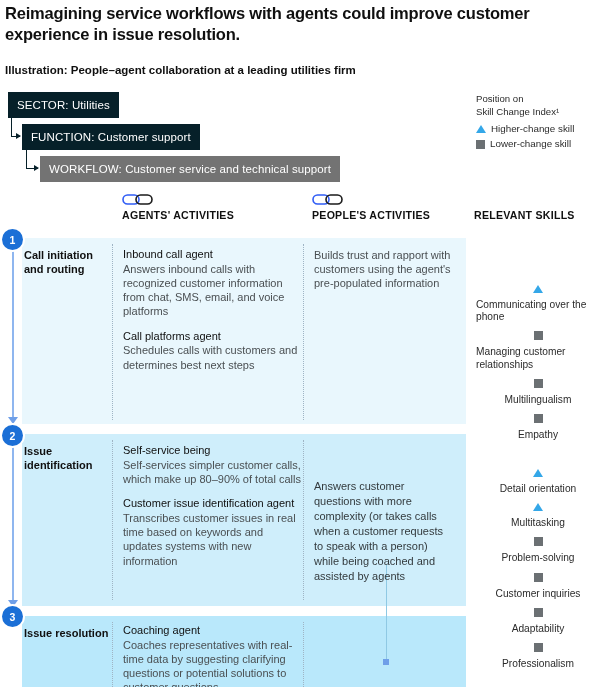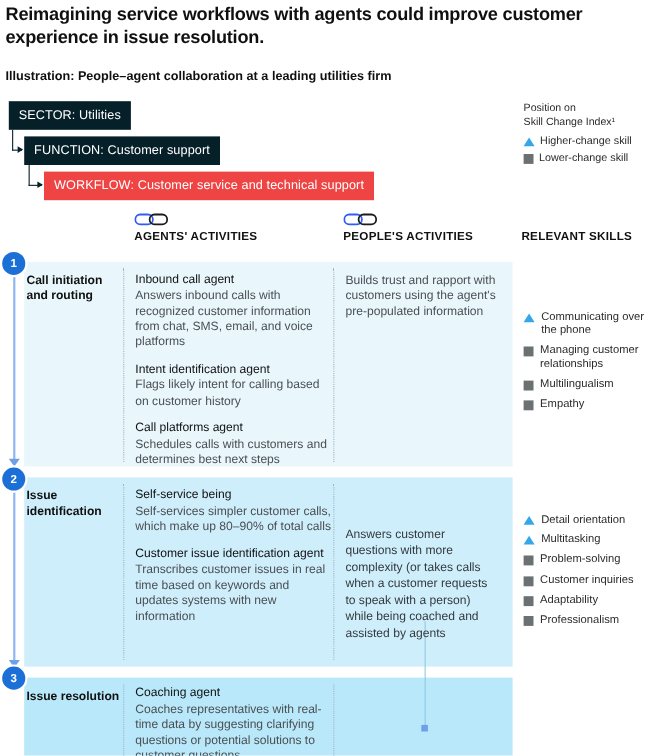--- a/index.html
+++ b/index.html
@@ -23,21 +23,21 @@
     font-size: 11.5px; font-weight: 700; line-height: 1.3; color: #101010;
   }
 
   
   .cascade { position: absolute; left: 0; top: 92px; width: 360px; height: 95px; }
   .cbox {
     position: absolute; height: 26px; display: flex; align-items: center;
     padding: 0 9px; font-size: 11.5px; letter-spacing: .1px; white-space: nowrap;
   }
   .cbox.dark { background: #062029; color: #ffffff; }
-  .cbox.blue { background: #ef4444; color: #ffffff; }
+  .cbox.blue { background: #737373; color: #ffffff; }
   #box-sector   { left: 8px;  top: 0px;  }
   #box-function { left: 22px; top: 32px; }
   #box-workflow { left: 40px; top: 64px; }
   .elbow {
     position: absolute; border-left: 1px solid #062029; border-bottom: 1px solid #062029;
   }
   #elbow1 { left: 11px; top: 26px; width: 9px; height: 19px; }
   #elbow2 { left: 26px; top: 58px; width: 12px; height: 19px; }
   .elbow::after{
     content:""; position:absolute; right:-1px; bottom:-3px;
@@ -131,21 +131,21 @@
   #agents2 { left: 123px; top: 444px; width: 178px; }
   #people2 { left: 314px; top: 447px; width: 140px; margin-top: 32px; }
   
   #stage3 { left: 24px; top: 626px; }
   #agents3 { left: 123px; top: 624px; width: 182px; }
 
   
   .skills { position: absolute; left: 476px; width: 124px; }
   #skills1 { top: 283px; }
   #skills2 { top: 467px; }
-  .skill-row { display: flex; align-items: flex-start; gap: 6px; margin-bottom: 6px; }
+  .skill-row { display: flex; align-items: center; gap: 6px; margin-bottom: 6px; flex-direction: column; }
   .skill-label { font-size: 10.2px; line-height: 1.2; color: #2b2b2b; }
 </style>
 </head>
 <body>
 
 <div id="root">
 
   <div class="headline">Reimagining service workflows with agents could improve customer experience in issue resolution.</div>
   <div class="subhead">Illustration: People–agent collaboration at a leading utilities firm</div>
 
@@ -210,24 +210,20 @@
   <div id="people-conn"></div>
   <div id="people-conn-dot"></div>
 
   <div class="stagelabel" id="stage1">Call initiation and routing</div>
   <div class="cellcol" id="agents1">
     <div class="grp">
       <div class="grp-title">Inbound call agent</div>
       <div class="grp-body">Answers inbound calls with recognized customer information from chat, SMS, email, and voice platforms</div>
     </div>
     <div class="grp">
-      <div class="grp-title">Intent identification agent</div>
-      <div class="grp-body">Flags likely intent for calling based on customer history</div>
-    </div>
-    <div class="grp">
       <div class="grp-title">Call platforms agent</div>
       <div class="grp-body">Schedules calls with customers and determines best next steps</div>
     </div>
   </div>
   <div class="cellcol" id="people1">
     <div class="grp">
       <div class="grp-body">Builds trust and rapport with customers using the agent's pre-populated information</div>
     </div>
   </div>
   <div class="skills" id="skills1">

